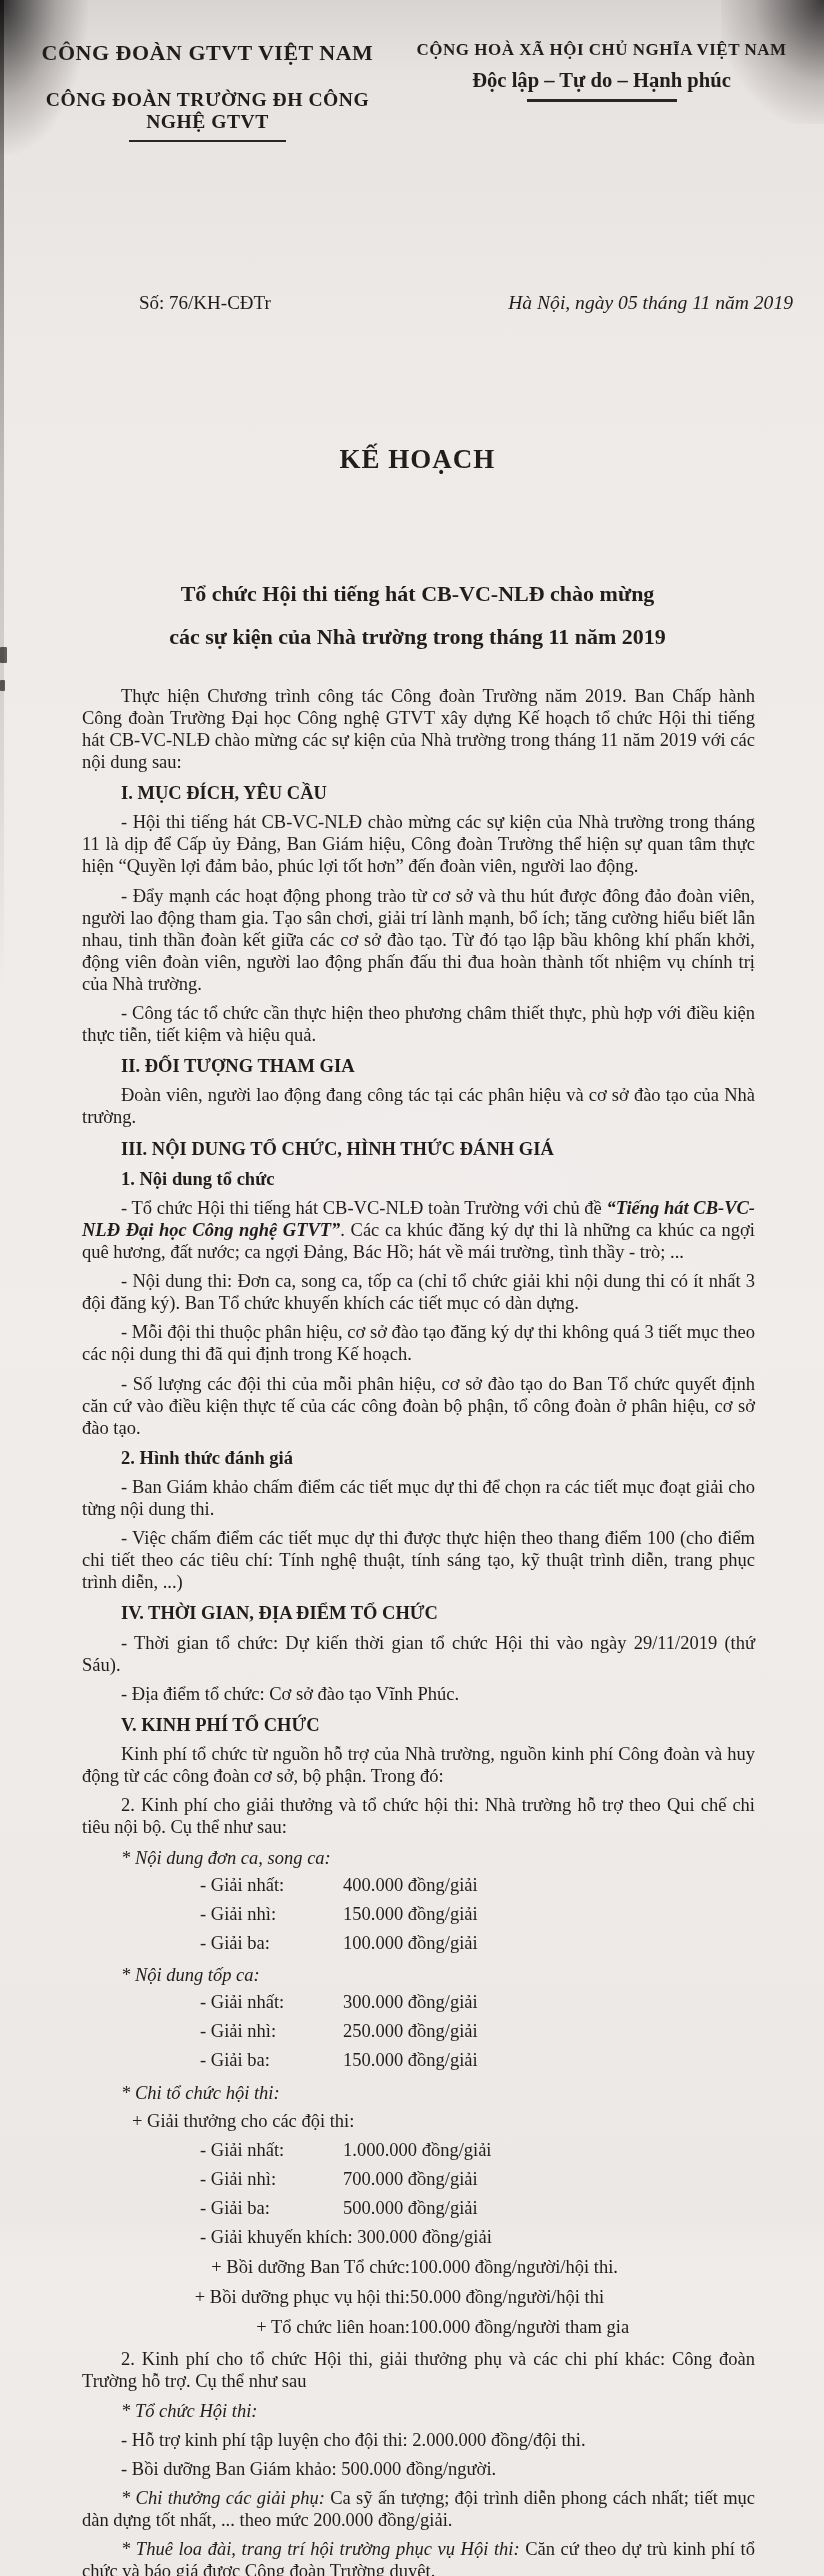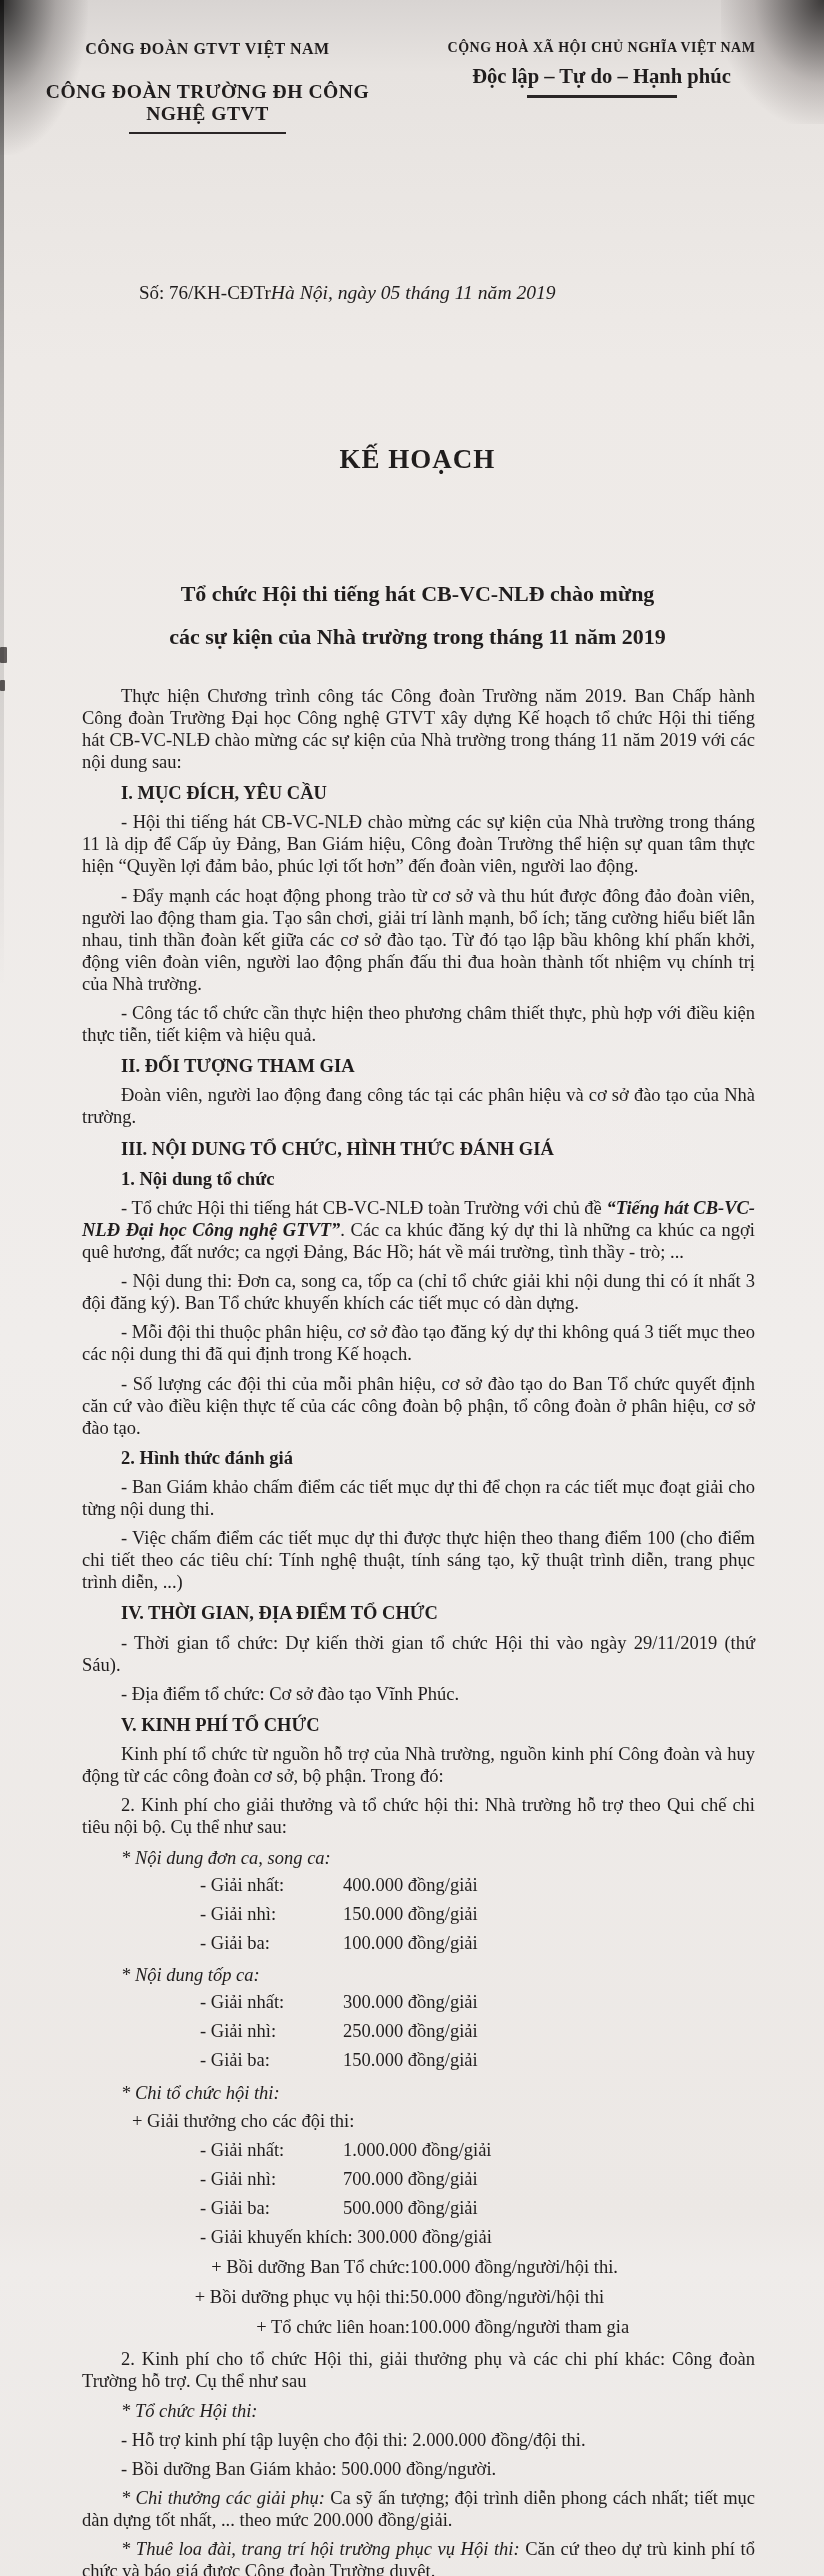--- a/index.html
+++ b/index.html
@@ -14,29 +14,29 @@
     background:radial-gradient(ellipse at 0% 0%, rgba(15,15,15,0.85), rgba(60,55,55,0.3) 45%, rgba(0,0,0,0) 72%); }
   .shadow-tr { position:absolute; top:0; right:0; width:103px; height:124px;
     background:radial-gradient(ellipse at 100% 0%, rgba(20,18,18,0.8), rgba(70,60,60,0.25) 48%, rgba(0,0,0,0) 75%); }
   .edge-left { position:absolute; left:0; top:0; width:3.6px; height:1236px;
     background:linear-gradient(180deg, rgba(0,0,0,0.55), rgba(0,0,0,0.18) 40%, rgba(0,0,0,0) 80%); }
   .smudge { position:absolute; background:rgba(20,16,16,0.65); border-radius:1px; }
 
   .hdr { position:absolute; top:40px; left:18px; right:18px; display:flex; }
   .hdr-left { width:379px; text-align:center; }
   .hdr-right { flex:1; text-align:center; }
-  .org1 { font-size:16px; font-weight:bold; letter-spacing:0.5px; }
+  .org1 { font-size:22px; font-weight:bold; letter-spacing:0.5px; }
   .org2 { font-size:19.6px; font-weight:bold; margin-top:23px; letter-spacing:0.5px; }
-  .nat1 { font-size:14px; font-weight:bold; letter-spacing:0.5px; }
+  .nat1 { font-size:17px; font-weight:bold; letter-spacing:0.5px; }
   .nat2 { font-size:20.6px; font-weight:bold; margin-top:9.3px; }
   .rule  { height:2.1px; background:#2a2626; margin:7.2px auto 0; }
   .rule-l { width:157px; }
   .rule-r { width:150px; }
 
-  .meta { position:absolute; top:282px; left:82px; right:31px; display:flex; }
+  .meta { position:absolute; top:292px; left:82px; right:31px; display:flex; justify-content:space-between; }
   .doc-no { font-size:19px; margin-left:57px; }
   .place-date { font-size:19.6px; font-style:italic; }
 
   .title-main { position:absolute; top:444px; left:0; width:835px; text-align:center;
     font-size:27px; font-weight:bold; letter-spacing:1px; }
   .title-sub { position:absolute; left:0; width:835px; text-align:center; font-size:22px; font-weight:bold; }
   .tsub1 { top:581px; }
   .tsub2 { top:624px; }
 
   .bodytext { position:absolute; top:685px; left:82px; width:673px; }

